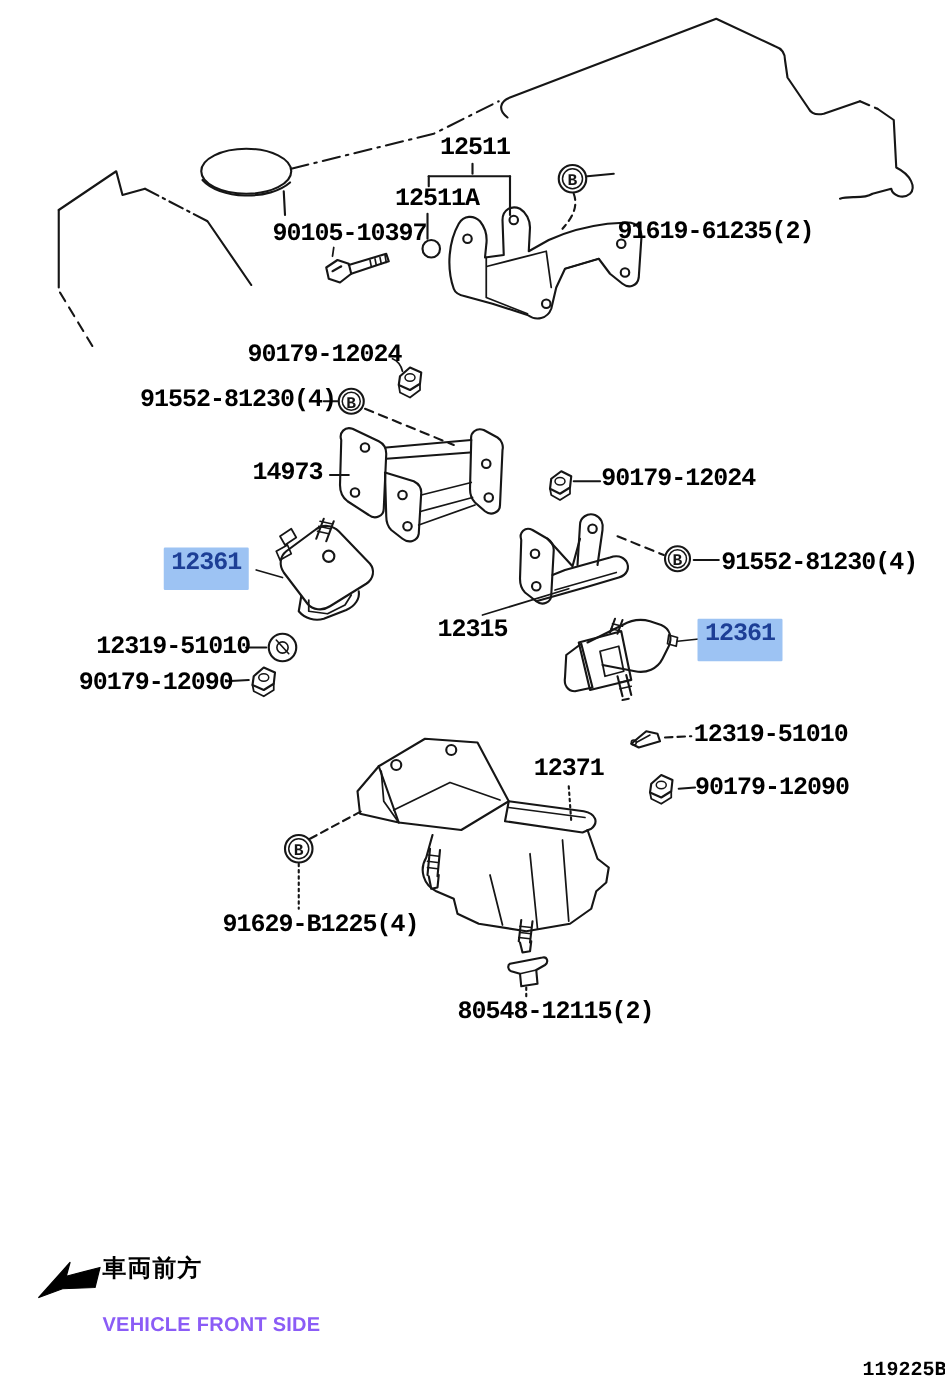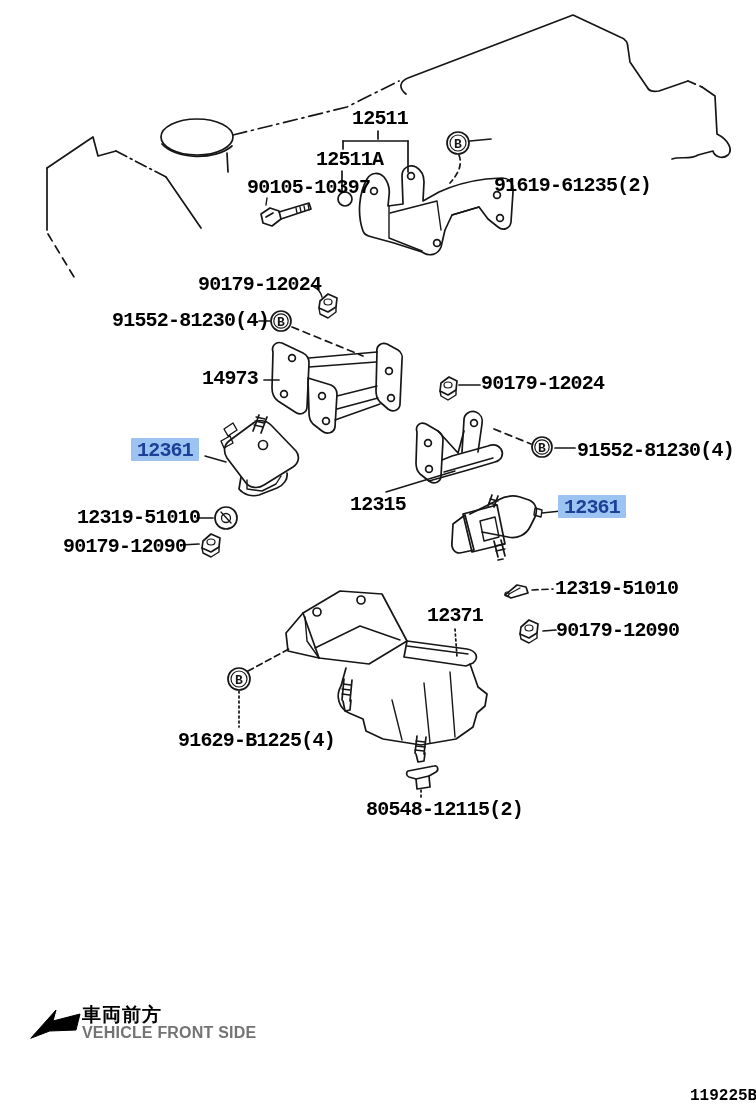--- a/index.html
+++ b/index.html
@@ -6,29 +6,29 @@
   #stage{
     position:relative;width:756px;height:1108px;background:#ffffff;overflow:hidden;
     font-family:"Liberation Mono","DejaVu Sans Mono",monospace;
   }
   #lineart{position:absolute;left:0;top:0;}
   .lbl{
     position:absolute;font-weight:bold;font-size:20px;line-height:1;
     letter-spacing:-0.8px;color:#000;white-space:nowrap;
   }
   .lbl.hl{
-    padding:3px 6px 0 6px;border-radius:1px;
+    padding:3px 6px 11px 6px;border-radius:1px;
   }
   .jp{
     position:absolute;font-family:"DejaVu Sans","Liberation Sans",sans-serif;
     font-weight:bold;font-size:19px;letter-spacing:1px;color:#000;white-space:nowrap;
   }
   .en{
     position:absolute;font-family:"Liberation Sans","DejaVu Sans",sans-serif;
-    font-weight:bold;font-size:16px;letter-spacing:0.2px;color:#737373;white-space:nowrap;
+    font-weight:bold;font-size:16px;letter-spacing:0.2px;color:#8b5cf6;white-space:nowrap;margin-top:28px;
   }
   .code{
     position:absolute;font-weight:bold;font-size:16px;color:#000;white-space:nowrap;
   }
   svg text.bmark{
     font-family:"Liberation Mono","DejaVu Sans Mono",monospace;
     font-weight:bold;font-size:13px;
   }
 </style>
 </head>
@@ -234,21 +234,21 @@
       <path d="M421,790 L421,799" stroke-dasharray="2,3"></path>
     </g>
 
     <g>
       <path d="M31,1038 L56,1010 L53,1021 L80,1014 L76,1030 L50,1031 Z" fill="#000" stroke="#000" stroke-width="1"></path>
     </g>
   </svg>
 
   <div class="lbl" style="left:352px;top:109px;">12511</div>
   <div class="lbl" style="left:316px;top:150px;">12511A</div>
-  <div class="lbl" style="left:218px;top:178px;margin-left:29px;">90105-10397</div>
+  <div class="lbl" style="left:218px;top:178px;">90105-10397</div>
   <div class="lbl" style="left:494px;top:129px;margin-top:47px;">91619-61235(2)</div>
   <div class="lbl" style="left:198px;top:275px;">90179-12024</div>
   <div class="lbl" style="left:112px;top:311px;">91552-81230(4)</div>
   <div class="lbl" style="left:202px;top:369px;">14973</div>
   <div class="lbl" style="left:481px;top:374px;">90179-12024</div>
   <div class="lbl" style="left:577px;top:441px;">91552-81230(4)</div>
   <div class="lbl hl" style="left: 131px; top: 438px; background: rgb(157, 195, 243); color: rgb(29, 63, 150);">12361</div>
   <div class="lbl" style="left:350px;top:495px;">12315</div>
   <div class="lbl hl" style="left: 558px; top: 495px; background: rgb(157, 195, 243); color: rgb(29, 63, 150);">12361</div>
   <div class="lbl" style="left:77px;top:508px;">12319-51010</div>

